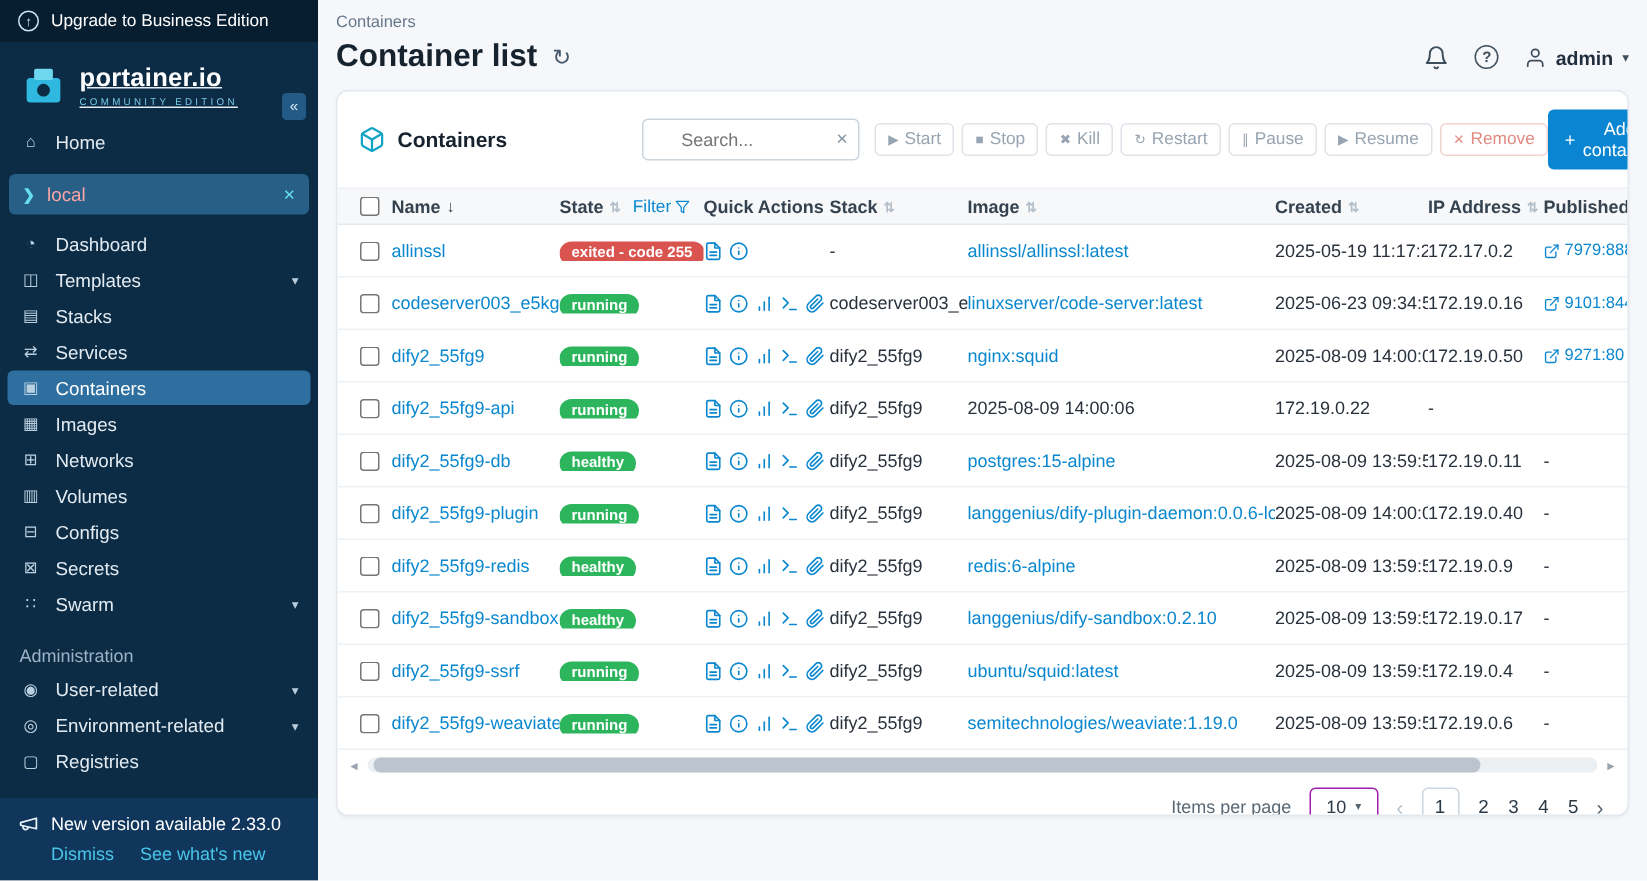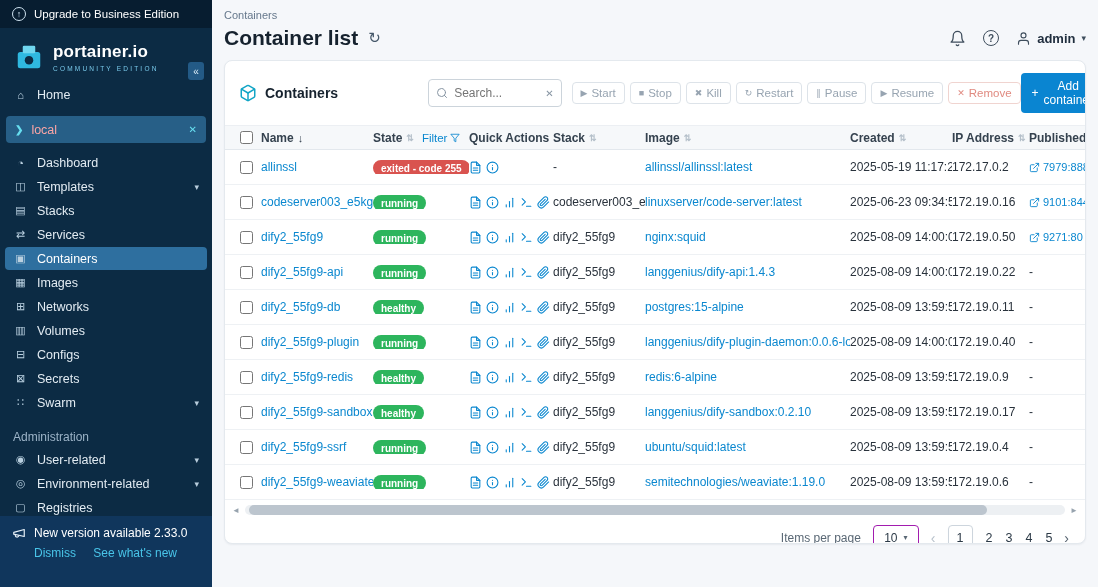--- a/index.html
+++ b/index.html
@@ -3,57 +3,57 @@
 <meta charset="utf-8">
 <style>
   * { box-sizing: border-box; margin: 0; padding: 0; }
   html,body { width:1098px; height:587px; overflow:hidden; font-family:"Liberation Sans", sans-serif; }
   body { display:flex; background:#f5f7fa; color:#2b3845; }
 
   
   .sidebar { width:212px; min-width:212px; background:var(--sidebar-bg,#0c2b44); color:#e3ecf3; position:relative; display:flex; flex-direction:column; overflow:hidden; }
   .upgrade-bar { height:28px; background:#071d30; display:flex; align-items:center; gap:8px; padding:0 12px; font-size:11.5px; color:#fff; cursor:pointer; flex:none; }
   .upgrade-ico { width:14px; height:14px; border:1px solid #cfe3f1; border-radius:50%; font-size:9px; display:flex; align-items:center; justify-content:center; color:#cfe3f1; }
-  .logo-area { padding:14px 14px 8px; position:relative; display:flex; gap:9px; align-items:flex-start; flex:none; }
+  .logo-area { padding:14px 14px 8px; position:relative; display:flex; gap:9px; align-items:flex-start; flex:none;text-decoration:underline; }
   .logo-title { font-size:17px; font-weight:700; color:#fff; letter-spacing:.2px; }
   .logo-sub { font-size:6.5px; letter-spacing:2.2px; color:#79c9ea; margin-top:3px; }
   .collapse-btn { position:absolute; right:8px; top:34px; width:16px; height:18px; background:#235a86; border-radius:3px; color:#d9ecf7; font-size:10px; display:flex; align-items:center; justify-content:center; cursor:pointer; }
   nav { flex:1; padding-top:2px; }
   .nav-item { height:23px; display:flex; align-items:center; gap:9px; padding:0 8px; margin:1px 5px; border-radius:4px; font-size:12.5px; color:#e2ebf2; cursor:pointer; white-space:nowrap; }
   .nav-item.active { background:var(--sidebar-active,#2e6f9f); color:#fff; }
   .nav-ico { width:15px; text-align:center; font-size:11px; color:#b9d0e0; flex:none; }
   .nav-chev { margin-left:auto; font-size:9px; color:#b9cddd; }
   .env-pill { margin:10px 6px 8px; background:#275f87; border-radius:4px; height:27px; display:flex; align-items:center; gap:8px; padding:0 9px; cursor:pointer; }
   .env-ico { color:#67dff0; font-size:10px; font-weight:700; }
   .env-label { font-size:12.5px; color:#fca5a5; }
   .env-close { margin-left:auto; color:#67dff0; font-size:10px; cursor:pointer; }
   .section-label { margin:16px 0 4px; padding:0 13px; font-size:12px; color:#9cb3c7; }
   .version-banner { position:absolute; left:0; right:0; bottom:0; background:#10365c; padding:10px 12px 11px; z-index:2; }
   .vb-line1 { display:flex; align-items:center; gap:8px; font-size:12px; color:#fff;text-align:center; }
-  .vb-line2 { margin:6px 0 16px 22px; font-size:12px; }
+  .vb-line2 { margin:6px 0 0 22px; font-size:12px; }
   .vb-link { color:#49c5e9; cursor:pointer; margin-right:14px; }
 
   
   .main { flex:1; padding:0 12px; display:flex; flex-direction:column; overflow:hidden; }
   .breadcrumb { margin-top:9px; font-size:11px; color:#66788c; }
   .title-row { margin-top:5px; display:flex; align-items:center; }
   .page-title { font-size:21px; font-weight:700; color:#16222e; }
   .refresh-ico { margin-left:10px; font-size:15px; color:#46586a; cursor:pointer; }
   .header-icons { margin-left:auto; display:flex; align-items:center; gap:17px; color:#3f4e5d; }
   .help-circle { width:16px; height:16px; border:1.5px solid #3f4e5d; border-radius:50%; font-size:10px; font-weight:700; display:flex; align-items:center; justify-content:center; }
   .user-chip { display:flex; align-items:center; gap:6px; cursor:pointer; }
   .user-name { font-size:13px; font-weight:600; color:#1f2d3d; }
   .user-caret { font-size:9px; color:#3f4e5d; }
 
   
   .panel { margin-top:10px; background:#fff; border:1px solid #e4e9ee; border-radius:8px; box-shadow:0 1px 2px rgba(20,40,60,.06); height:484px; overflow:hidden; display:flex; flex-direction:column; }
   .toolbar { display:flex; align-items:center; padding:12px 14px; border-bottom:1px solid #eceff3; }
   .panel-ico { color:#12a5c6; display:flex; margin-right:8px; }
   .panel-title { font-size:14px; font-weight:700; color:#16222e; }
-  .search-box { margin-left:90px; width:145px; height:28px; border:1px solid #ccd4db; border-radius:4px; display:flex; align-items:center; padding:0 7px; gap:6px; color:#8795a3; }
+  .search-box { margin-left:90px; width:145px; height:28px; border:1px solid #ccd4db; border-radius:4px; display:flex; align-items:center; padding:0 7px; gap:18px; color:#8795a3; }
   .search-box input { border:0; outline:0; width:85px; font-size:12px; font-family:inherit; color:#2b3845; }
   .search-clear { font-size:10px; color:#8795a3; cursor:pointer; }
   .action-group { margin-left:10px; display:flex; gap:5px; }
   .tbtn { display:flex; align-items:center; gap:4px; border:1px solid #dde3e9; background:#fff; border-radius:4px; padding:4px 8px; font-size:11.5px; color:#97a4b1; font-family:inherit; cursor:default; white-space:nowrap; }
   .tbtn .tbtn-ico { font-size:9px; }
   .tbtn.danger { color:#e08a80; border-color:#f0d4d0; }
   .toolbar-right { margin-left:auto; display:flex; align-items:center; gap:9px; }
   .add-btn { background:var(--accent,#0a85d1); color:#fff; border:0; border-radius:4px; padding:6px 11px; font-size:12px; font-family:inherit; cursor:pointer; display:flex; gap:5px; align-items:center; }
 
   
@@ -528,21 +528,20 @@
                   <line x1="12" y1="19" x2="20" y2="19"></line>
                 </svg>
               </span>
               <span class="qa">
                 <svg width="13" height="13" viewBox="0 0 24 24" fill="none" stroke="currentColor" stroke-width="2" stroke-linecap="round" stroke-linejoin="round">
                   <path d="M21.44 11.05l-9.19 9.19a6 6 0 0 1-8.49-8.49l9.19-9.19a4 4 0 1 1 5.66 5.66l-9.2 9.19a2 2 0 0 1-2.83-2.83l8.49-8.48"></path>
                 </svg>
               </span>
             </div>
             <div class="cell dark">dify2_55fg9</div>
-            <div class="cell"><a class="link">langgenius/dify-api:1.4.3</a></div>
             <div class="cell dark">2025-08-09 14:00:06</div>
             <div class="cell dark">172.19.0.22</div>
             <div class="cell"><span class="dark">-</span></div>
           </div>
           <div class="trow">
             <div class="cell c-check">
               <input type="checkbox" style="">
             </div>
             <div class="cell"><a class="link">dify2_55fg9-db</a></div>
             <div class="cell"><span class="badge success">healthy</span></div>

